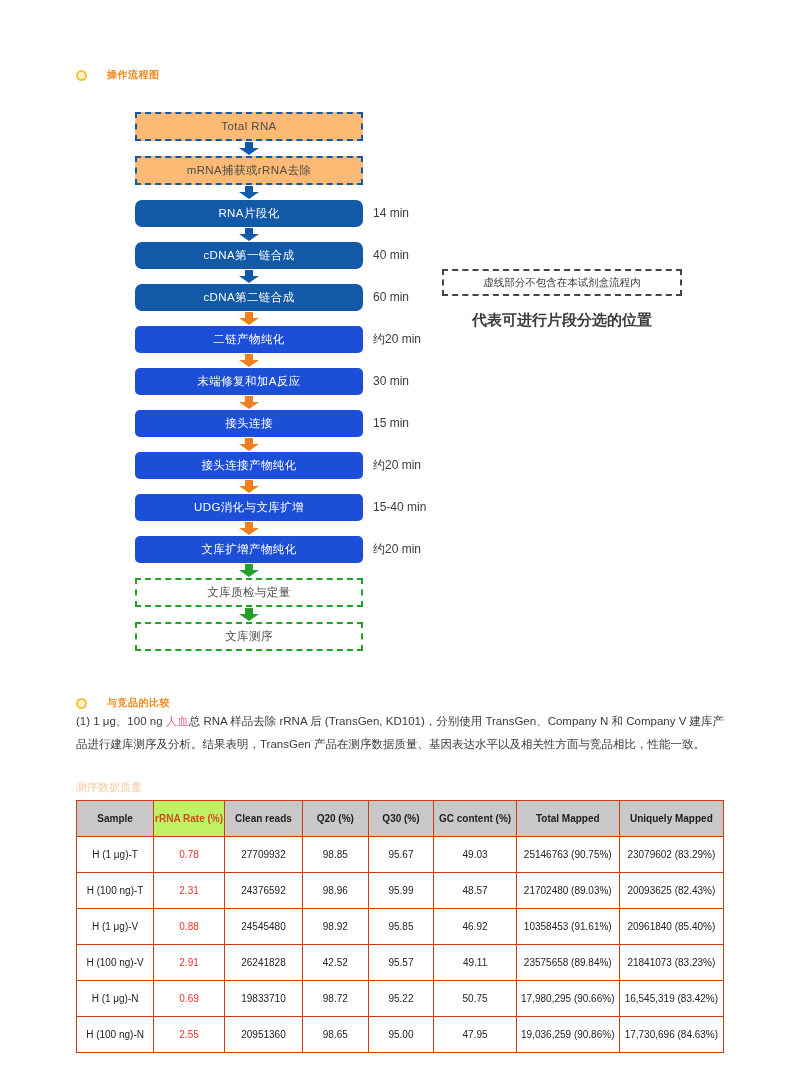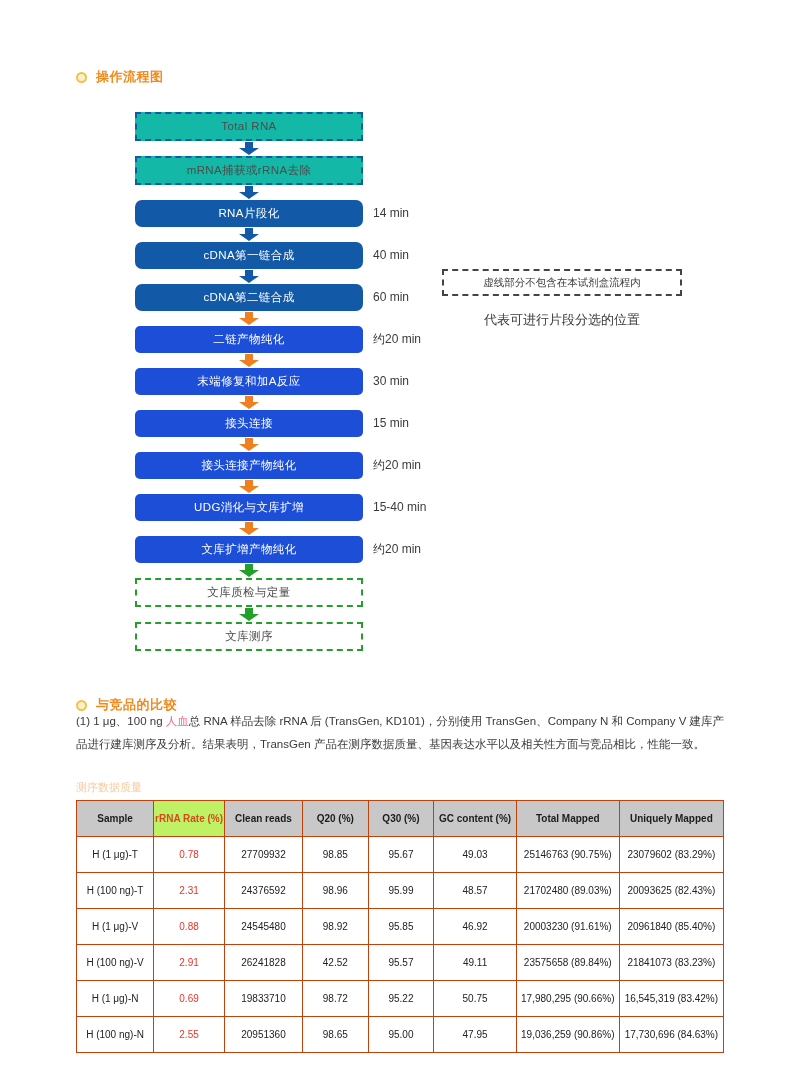--- a/index.html
+++ b/index.html
@@ -8,42 +8,42 @@
     width: 800px; height: 1086px;
     background: #ffffff;
     font-family: "Liberation Sans", "DejaVu Sans", sans-serif;
     color: #3a3a3a;
   }
   .page { position: relative; width: 800px; height: 1086px; overflow: hidden; }
 
   
   .sec-head {
     position: absolute;
-    display: flex; align-items: center; gap: 9px;
-    font-size: 13px; font-weight: bold; color: #f08a1e;
+    display: flex; align-items: center; gap: 20px;
+    font-size: 10px; font-weight: bold; color: #f08a1e;
     letter-spacing: .5px;
   }
   .bullet {
     width: 11px; height: 11px; border-radius: 50%;
     border: 2.5px solid #f5c140; background: #fdf0c8;
     display: inline-block; flex: 0 0 auto;
   }
 
   
   .flow { position: absolute; left: 135px; top: 112px; width: 228px; }
   .node {
     width: 228px; height: 27px; line-height: 27px;
     text-align: center; font-size: 11.5px; letter-spacing: .4px;
     border-radius: 5px; margin: 0;
   }
   .node.solid { color: #ffffff; }
   .node.blue { background: #1259a8; border-radius: 7px; }
   .node.orange { background: #1d4ed8; }
   .node.dashblue {
-    border: 2px dashed #1259a8; background: #14b8a6; color: #4c4c4c;
+    border: 2px dashed #1259a8; background: #fdba74; color: #4c4c4c;
     border-radius: 0; height: 29px; line-height: 25px;
     border-style: dashed;
   }
   .node.dashgreen {
     border: 2px dashed #22a02a; background: #fff; color: #4c4c4c;
     border-radius: 0; height: 29px; line-height: 25px;
   }
   .gap { height: 15px; position: relative; }
   .arrow {
     position: absolute; left: 50%; top: 1px; transform: translateX(-50%);
@@ -59,21 +59,21 @@
 
   
   .note-box {
     position: absolute; left: 442px; top: 269px;
     width: 240px; height: 27px; line-height: 23px;
     border: 2px dashed #444; text-align: center;
     font-size: 10.5px; color: #3a3a3a;
   }
   .note-sub {
     position: absolute; left: 442px; top: 311px; width: 240px;
-    text-align: center; font-size: 13px; color: #3a3a3a;
+    text-align: center; font-size: 15px; color: #3a3a3a; font-weight: bold;
   }
 
   
   .para {
     position: absolute; left: 76px; top: 710px; width: 650px;
     font-size: 11.5px; line-height: 23px; color: #3a3a3a;
   }
   .hl-pink { color: #f06a8a; }
 
   .tbl-caption {
@@ -301,21 +301,21 @@
           <td class="c-tm">21702480 (89.03%)</td>
           <td class="c-um">20093625 (82.43%)</td>
         </tr>
         <tr>
           <td class="c-sample">H (1 μg)-V</td>
           <td class="c-rrna rrna">0.88</td>
           <td class="c-clean">24545480</td>
           <td class="c-q20">98.92</td>
           <td class="c-q30">95.85</td>
           <td class="c-gc">46.92</td>
-          <td class="c-tm">20003230 (91.61%)</td>
+          <td class="c-tm">10358453 (91.61%)</td>
           <td class="c-um">20961840 (85.40%)</td>
         </tr>
         <tr>
           <td class="c-sample">H (100 ng)-V</td>
           <td class="c-rrna rrna">2.91</td>
           <td class="c-clean">26241828</td>
           <td class="c-q20">42.52</td>
           <td class="c-q30">95.57</td>
           <td class="c-gc">49.11</td>
           <td class="c-tm">23575658 (89.84%)</td>

